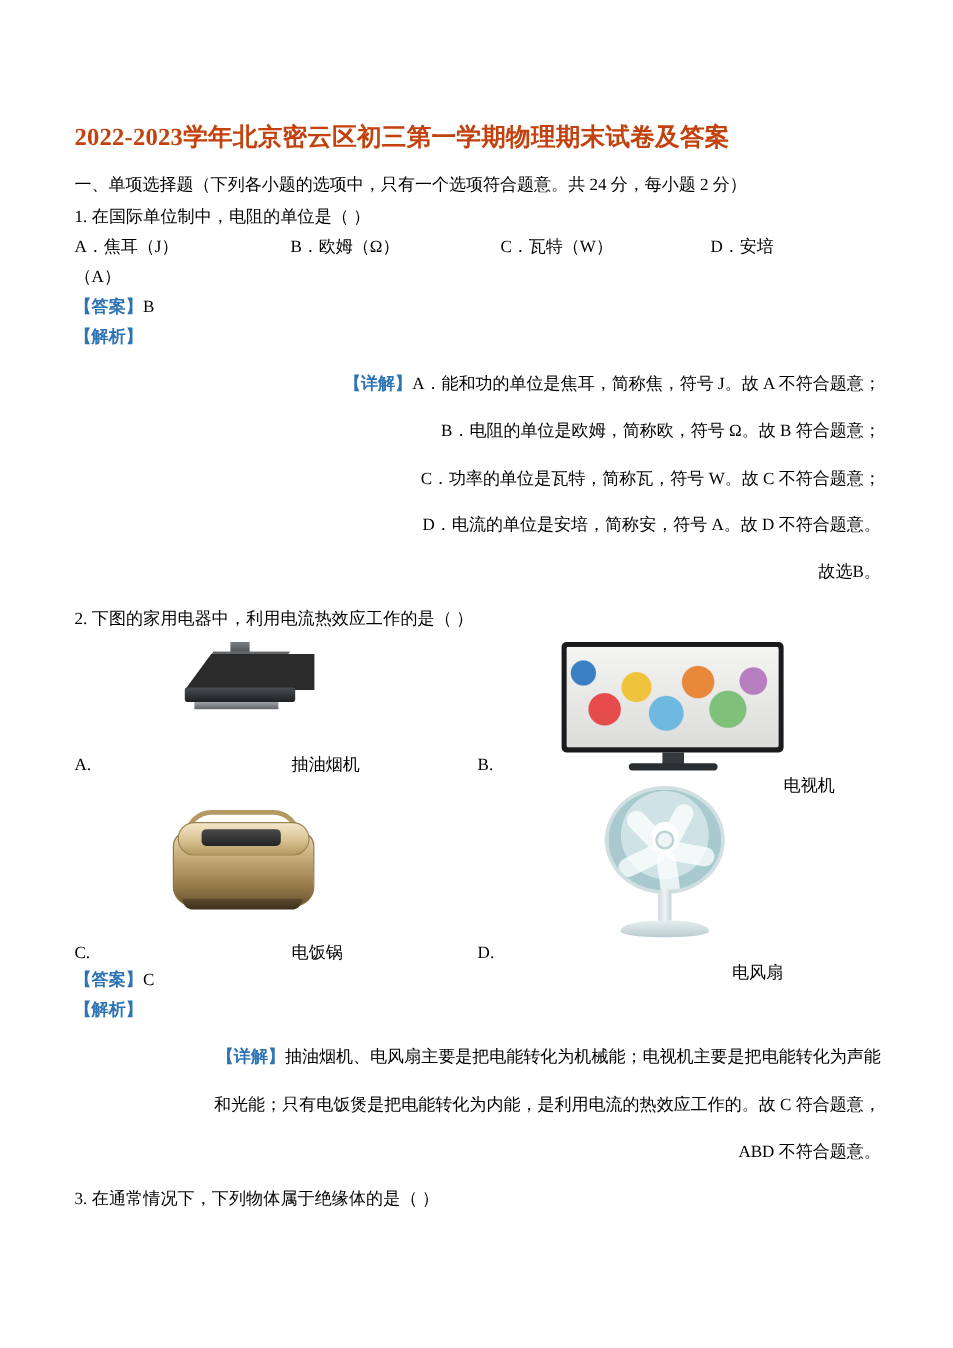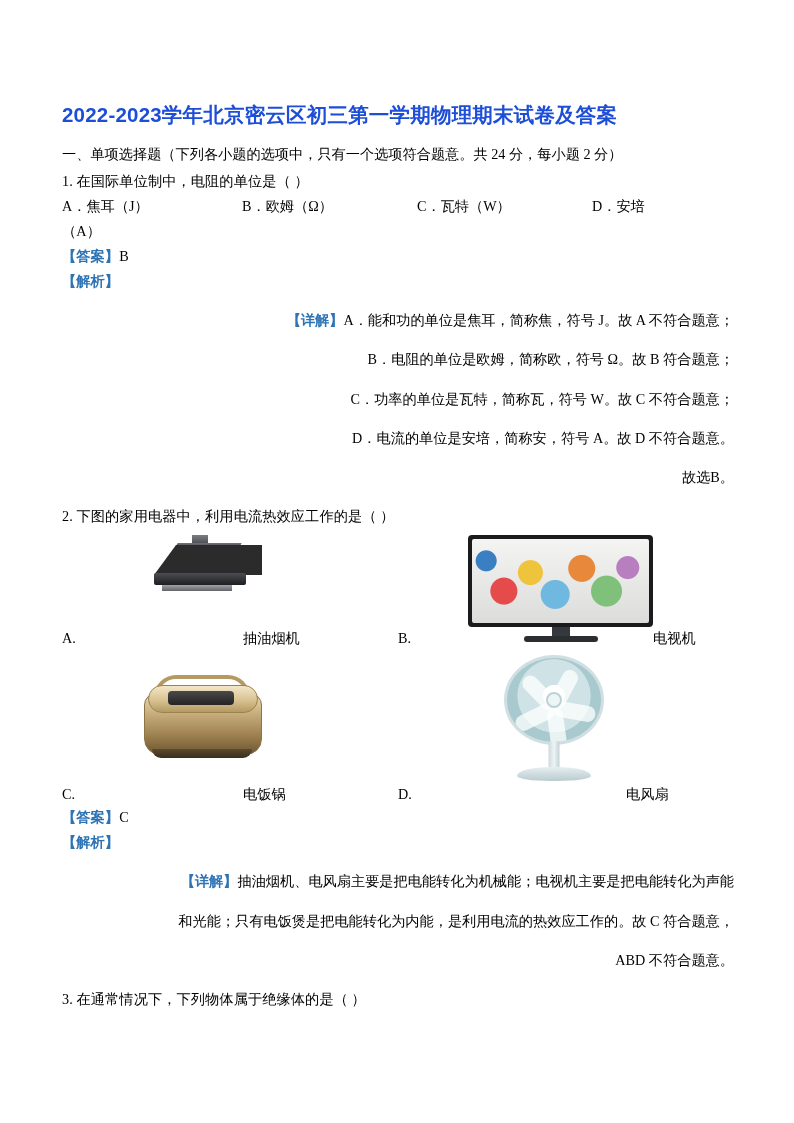--- a/index.html
+++ b/index.html
@@ -16,27 +16,27 @@
     overflow: hidden;
   }
   .page {
     position: relative;
     width: 794px;
     height: 1123px;
     box-sizing: border-box;
     padding: 95px 60px 40px 62px;
   }
   .doc-title {
-    font-family: Liberation Sans, sans-serif;
+    font-family: Liberation Serif, serif;
     font-size: 20.5px;
     font-weight: bold;
     line-height: 40px;
     letter-spacing: 0.2px;
     margin: 0 0 4px 0;
-    color: #1d4ed8;
+    color: #c2410c;
   }
   .para {
     font-size: 14.2px;
     line-height: 25px;
     margin: 0;
     color: #000;
     letter-spacing: 0.1px;
   }
   .section-head {
     font-size: 14.2px;
@@ -93,21 +93,21 @@
   .label-letter {
     position: absolute;
     left: 0;
     top: 0;
   }
   .label-text {
     position: absolute;
     left: 181px;
     top: 0;
   }
-  .label-text.wide { left: 255px; }
+  .label-text.wide { left: 255px; margin-top: 17px; }
   
   .hood { position: relative; width: 120px; height: 70px; }
   .hood-canopy {
     position: absolute; left: 8px; top: 10px;
     width: 0; height: 0;
     border-left: 22px solid transparent;
     border-right: 0 solid transparent;
     border-bottom: 30px solid #2b2b2b;
     width: 86px;
   }
@@ -332,21 +332,21 @@
     </div>
   </div>
 
   <div class="label-row">
     <div class="label-cell">
       <span class="label-letter">C.</span>
       <span class="label-text">电饭锅</span>
     </div>
     <div class="label-cell">
       <span class="label-letter">D.</span>
-      <span class="label-text wide" style="left:228px;">电风扇</span>
+      <span class="label-text wide" style="left:212px;">电风扇</span>
     </div>
   </div>
 
   <p class="para">
     <span class="tag-box">【答案】</span><span>C</span>
   </p>
 
   <p class="para">
     <span class="tag-box">【解析】</span>
   </p>

